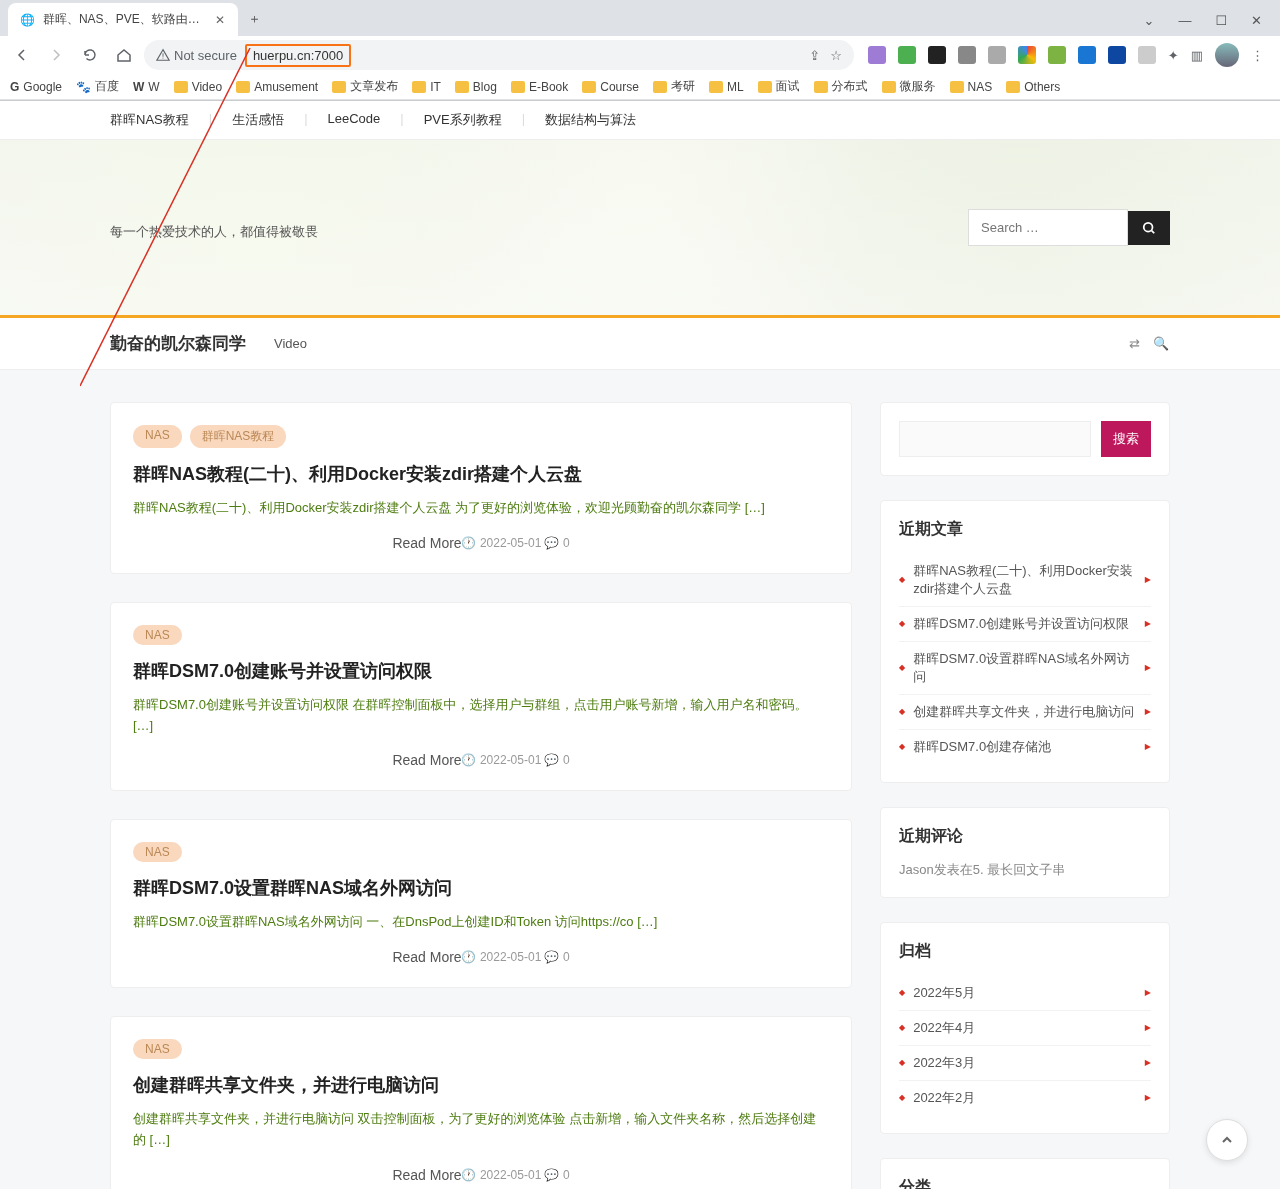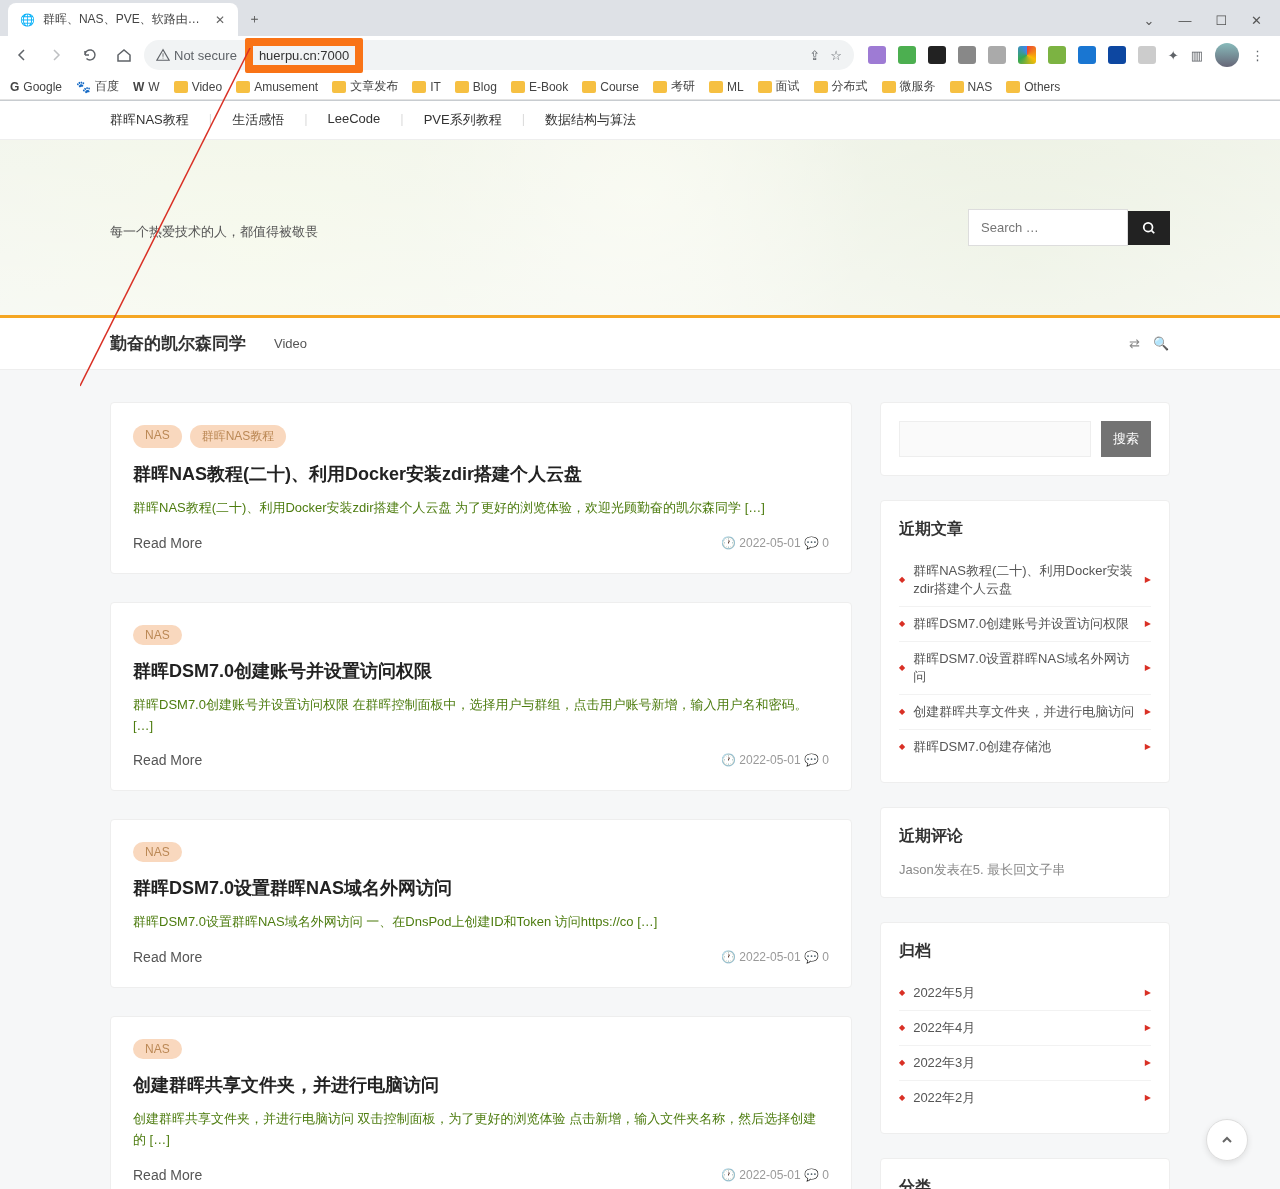--- a/index.html
+++ b/index.html
@@ -8,21 +8,21 @@
 .tab-strip { display: flex; align-items: flex-end; height: 36px; padding-left: 8px; }
 .tab { background: #fff; border-radius: 8px 8px 0 0; padding: 8px 12px; display: flex; align-items: center; gap: 8px; min-width: 200px; max-width: 230px; font-size: 12px; color: #444; }
 .tab-title { white-space: nowrap; overflow: hidden; text-overflow: ellipsis; flex: 1; }
 .x-icon { width: 12px; height: 12px; display: inline-flex; align-items: center; justify-content: center; color: #666; cursor: pointer; }
 .plus-tab { padding: 8px 10px; color: #555; cursor: pointer; }
 .window-ctrls { margin-left: auto; display: flex; gap: 24px; padding: 8px 18px; color: #555; }
 .toolbar { background: #fff; display: flex; align-items: center; padding: 4px 8px; gap: 6px; }
 .nav-btn { width: 28px; height: 28px; display: flex; align-items: center; justify-content: center; color: #5f6368; border-radius: 50%; cursor: pointer; }
 .addr-bar { flex: 1; background: #f1f3f4; border-radius: 16px; height: 30px; display: flex; align-items: center; padding: 0 12px; gap: 8px; font-size: 13px; position: relative; }
 .addr-warn { display: flex; align-items: center; gap: 4px; color: #5f6368; }
-.url-highlight { border: 8px solid #f97316; padding: 2px 6px; border-radius: 2px; color: #333; }
+.url-highlight { border: 2px solid #f97316; padding: 2px 6px; border-radius: 2px; color: #333; }
 .addr-icons { display: flex; gap: 10px; margin-left:auto; color: #5f6368; }
 .ext-icons { display: flex; gap: 12px; align-items: center; padding: 0 8px; }
 .ext-icon { width: 18px; height: 18px; border-radius: 3px; display: inline-flex; align-items: center; justify-content: center; font-size: 10px; color: #fff; }
 .avatar { width: 24px; height: 24px; border-radius: 50%; background: linear-gradient(#8bb,#667); }
 .bookmarks-bar { background: #fff; border-bottom: 1px solid #e3e3e3; display: flex; align-items: center; padding: 4px 10px; gap: 14px; font-size: 12px; color: #444; }
 .bm-item { display: flex; align-items: center; gap: 4px; cursor: pointer; }
 .folder-icon { width: 14px; height: 12px; background: #f6c042; border-radius: 2px; display: inline-block; }
 
 .annotation-line { position: absolute; top: 48px; left: 80px; width: 188px; height: 340px; pointer-events: none; z-index: 50; }
 .annotation-line svg { width: 100%; height: 100%; }
@@ -45,29 +45,29 @@
 .sticky-nav { color: #555; cursor: pointer; }
 .sticky-icons { margin-left: auto; display: flex; gap: 14px; color: #888; }
 
 .content { display: flex; gap: 28px; padding: 32px 110px; }
 .main-col { flex: 1; display: flex; flex-direction: column; gap: 28px; }
 .post-card { background: #fff; border: 1px solid #eee; border-radius: 4px; padding: 22px; }
 .tags { display: flex; gap: 8px; margin-bottom: 14px; }
 .tag { background: #f9d8be; color: #b85; padding: 3px 12px; border-radius: 14px; font-size: 12px; }
 .post-title { font-size: 18px; font-weight: 600; color: #222; margin-bottom: 12px; }
 .post-excerpt { font-size: 13px; color: #4d7c0f; line-height: 1.6; margin-bottom: 16px; }
-.post-footer { display: flex; justify-content: space-between; align-items: center; font-size: 14px; color: #555; }
+.post-footer { display: flex; justify-content: center; align-items: center; font-size: 14px; color: #555; }
 .read-more { cursor: pointer; }
 .post-meta { font-size: 12px; color: #999; }
 
 .sidebar { width: 290px; display: flex; flex-direction: column; gap: 24px; }
 .widget { background: #fff; border: 1px solid #eee; border-radius: 4px; padding: 18px; }
 .widget-search { display: flex; gap: 10px; }
 .widget-search-input { flex: 1; border: 1px solid #eee; background: #fafafa; }
-.widget-search-btn { background: #737373; color: #fff; border: none; padding: 10px 12px; cursor: pointer; font-size: 13px; line-height: 1.2; }
+.widget-search-btn { background: #be185d; color: #fff; border: none; padding: 10px 12px; cursor: pointer; font-size: 13px; line-height: 1.2; }
 .widget-title { font-size: 16px; font-weight: 700; margin-bottom: 14px; }
 .widget-list { list-style: none; }
 .widget-list li { display: flex; align-items: center; gap: 8px; padding: 8px 0; border-bottom: 1px solid #f2f2f2; font-size: 13px; color: #555; }
 .widget-list li:last-child { border-bottom: none; }
 .li-bullet { color: #d93025; font-size: 8px; }
 .li-arrow { margin-left: auto; color: #d93025; font-size: 8px; }
 .comment-text { font-size: 13px; color: #888; }
 
 .fab { position: fixed; bottom: 28px; right: 32px; width: 42px; height: 42px; border-radius: 50%; background: #fff; border: 1px solid #ddd; display: flex; align-items: center; justify-content: center; color: #666; cursor: pointer; box-shadow: 0 2px 6px rgba(0,0,0,0.1); }
 

